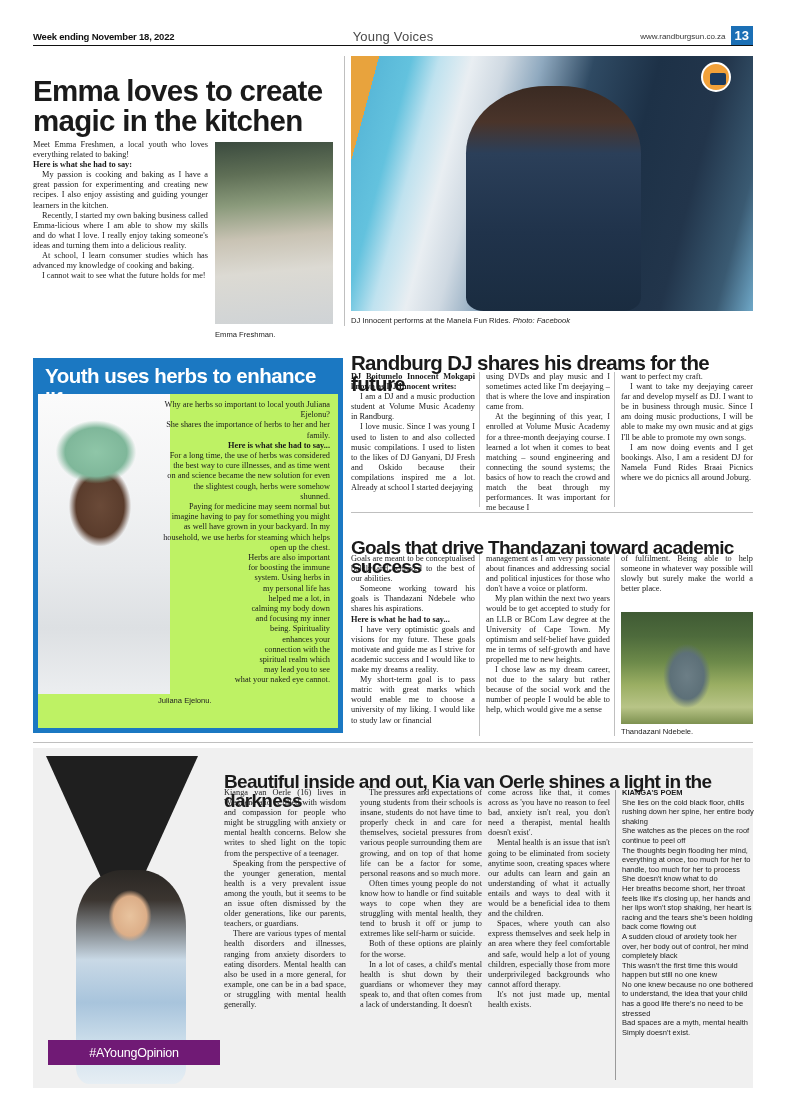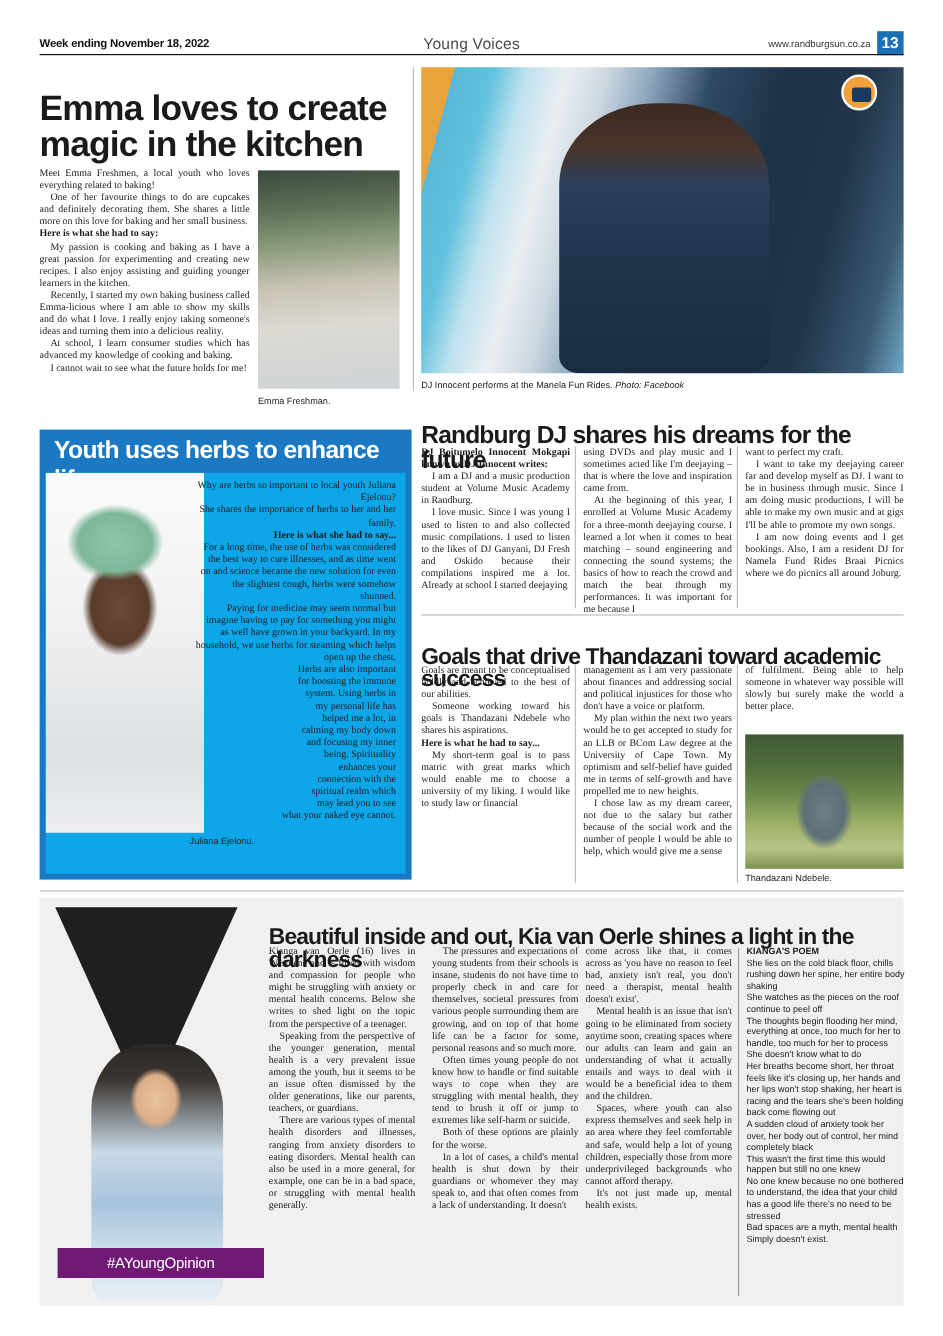--- a/index.html
+++ b/index.html
@@ -130,21 +130,21 @@
   #herbs-headline {
     position: absolute; left: 12px; top: 6px; width: 292px;
     font-family: "Liberation Sans", sans-serif;
     font-weight: bold;
     font-size: 20.5px;
     color: #ffffff;
     letter-spacing: -0.5px;
   }
   #herbs-inner {
     position: absolute; left: 5px; top: 36px; width: 300px; height: 334px;
-    background: #0ea5e9;
+    background: #bef264;
     overflow: hidden;
   }
   #juliana-photo {
     position: absolute; left: 0px; top: 0px; width: 132px; height: 300px;
     background:
       radial-gradient(ellipse 56px 44px at 58px 58px, #8fc6a8 0%, #7fb79a 55%, rgba(127,183,154,0) 72%),
       radial-gradient(ellipse 40px 52px at 62px 112px, #6a4a38 0%, #5a3c2c 60%, rgba(90,60,44,0) 78%),
       linear-gradient(180deg,#fbfbfb 0%,#f2f3f4 32%,#e8eaec 58%,#dde0e3 78%,#eceef0 100%);
   }
   #herbs-body {
@@ -287,21 +287,20 @@
       <span class="masthead-url">www.randburgsun.co.za</span>
       <span class="page-num">13</span>
     </div>
   </div>
   <div class="rule-top"></div>
 
   <h1 class="hl" id="emma-headline">Emma loves to create magic in the kitchen</h1>
 
   <div class="body-col" id="emma-text">
     <p class="noindent">Meet Emma Freshmen, a local youth who loves everything related to baking!</p>
-    <p>One of her favourite things to do are cupcakes and definitely decorating them. She shares a little more on this love for baking and her small business.</p>
     <p class="bold">Here is what she had to say:</p>
     <p>My passion is cooking and baking as I have a great passion for experimenting and creating new recipes. I also enjoy assisting and guiding younger learners in the kitchen.</p>
     <p>Recently, I started my own baking business called Emma-licious where I am able to show my skills and do what I love. I really enjoy taking someone's ideas and turning them into a delicious reality.</p>
     <p>At school, I learn consumer studies which has advanced my knowledge of cooking and baking.</p>
     <p>I cannot wait to see what the future holds for me!</p>
   </div>
 
   <div id="emma-photo"></div>
   <div class="caption" id="emma-caption">Emma Freshman.</div>
 
@@ -345,20 +344,21 @@
     <p class="noindent">want to perfect my craft.</p>
     <p>I want to take my deejaying career far and develop myself as DJ. I want to be in business through music. Since I am doing music productions, I will be able to make my own music and at gigs I'll be able to promote my own songs.</p>
     <p>I am now doing events and I get bookings. Also, I am a resident DJ for Namela Fund Rides Braai Picnics where we do picnics all around Joburg.</p>
   </div>
 
   <h2 class="hl" id="thand-headline">Goals that drive Thandazani toward academic success</h2>
   <div class="body-col th-col" id="th-c1">
     <p class="noindent">Goals are meant to be conceptualised boldly and achieved to the best of our abilities.</p>
     <p>Someone working toward his goals is Thandazani Ndebele who shares his aspirations.</p>
     <p class="bold">Here is what he had to say...</p>
+    <p>I have very optimistic goals and visions for my future. These goals motivate and guide me as I strive for academic success and I would like to make my dreams a reality.</p>
     <p>My short-term goal is to pass matric with great marks which would enable me to choose a university of my liking. I would like to study law or financial</p>
   </div>
   <div class="body-col th-col" id="th-c2">
     <p class="noindent">management as I am very passionate about finances and addressing social and political injustices for those who don't have a voice or platform.</p>
     <p>My plan within the next two years would be to get accepted to study for an LLB or BCom Law degree at the University of Cape Town. My optimism and self-belief have guided me in terms of self-growth and have propelled me to new heights.</p>
     <p>I chose law as my dream career, not due to the salary but rather because of the social work and the number of people I would be able to help, which would give me a sense</p>
   </div>
   <div class="body-col th-col" id="th-c3">
     <p class="noindent">of fulfilment. Being able to help someone in whatever way possible will slowly but surely make the world a better place.</p>
   </div>

